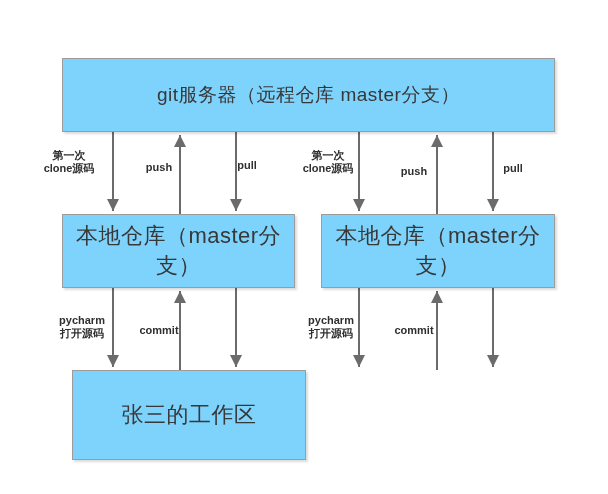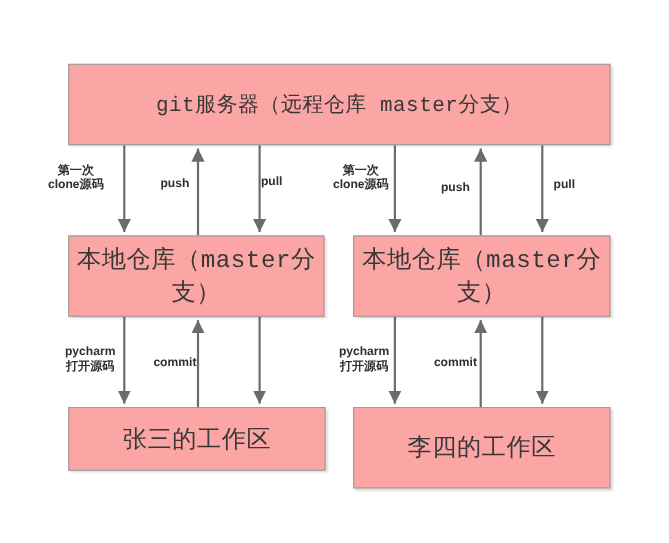--- a/index.html
+++ b/index.html
@@ -6,27 +6,26 @@
   .canvas{
     position:relative;
     width:608px;height:494px;
     background:#ffffff;
     font-family:"Liberation Sans","DejaVu Sans",sans-serif;
     overflow:hidden;
   }
   .box{
     position:absolute;
     box-sizing:border-box;
-    background:#fca5a5;
+    background:#7dd3fc;
     border:1px solid #9c9c9c;
     box-shadow:2px 2px 2px rgba(0,0,0,0.14);
     display:flex;align-items:center;justify-content:center;
     text-align:center;
     color:#383838;
-    font-family:Liberation Mono, monospace;
   }
   .box-label{letter-spacing:0.5px;}
   .server-box .box-label{font-size:19px;}
   .repo-box .box-label,.work-box .box-label{font-size:22px;}
   .lbl{
     position:absolute;
     transform:translateX(-50%);
     font-size:11px;
     line-height:13px;
     color:#2f2f2f;
@@ -67,29 +66,26 @@
     <line x1="493" y1="288" x2="493" y2="367" marker-end="url(#ah)"></line>
   </svg>
 
   <div class="box server-box" style="left:62px;top:58px;width:493px;height:74px;">
     <span class="box-label">git服务器（远程仓库 master分支）</span>
   </div>
 
   <div class="box repo-box" style="left:62px;top:214px;width:233px;height:74px;">
     <span class="box-label">本地仓库（master分支）</span>
   </div>
-  <div class="box work-box" style="left:62px;top:370px;width:234px;height:58px;">
+  <div class="box work-box" style="left:72px;top:370px;width:234px;height:90px;">
     <span class="box-label">张三的工作区</span>
   </div>
 
   <div class="box repo-box" style="left:321px;top:214px;width:234px;height:74px;">
     <span class="box-label">本地仓库（master分支）</span>
-  </div>
-  <div class="box work-box" style="left:321px;top:370px;width:234px;height:74px;">
-    <span class="box-label">李四的工作区</span>
   </div>
 
   <div class="lbl" style="left:69px;top:149px;">
     <span>第一次</span>
     <span>clone源码</span>
   </div>
   <div class="lbl" style="left:159px;top:161px;">
     <span>push</span>
   </div>
   <div class="lbl" style="left:247px;top:159px;">

